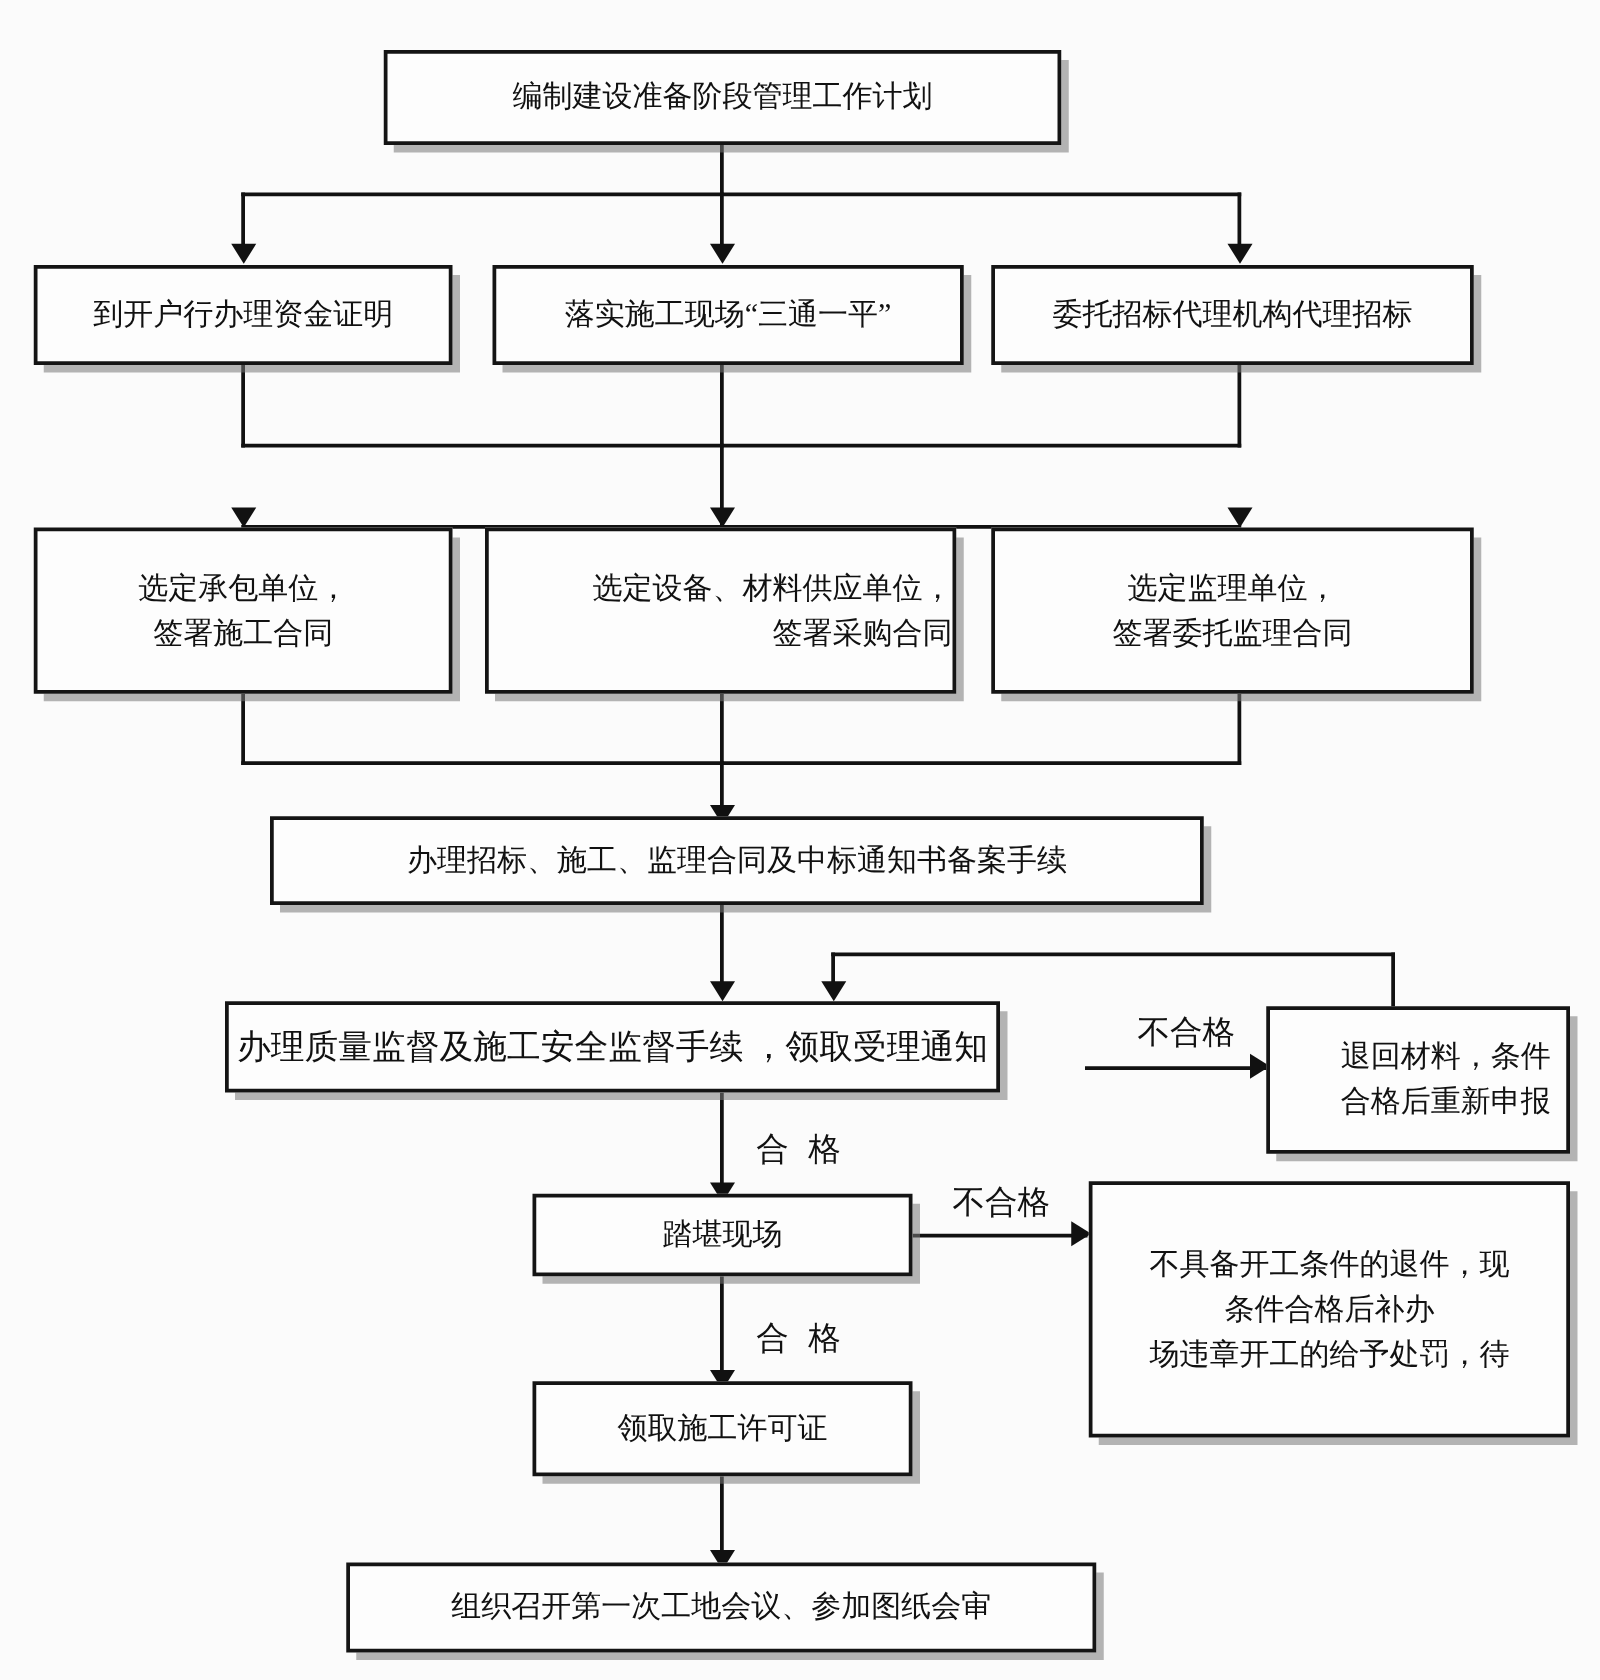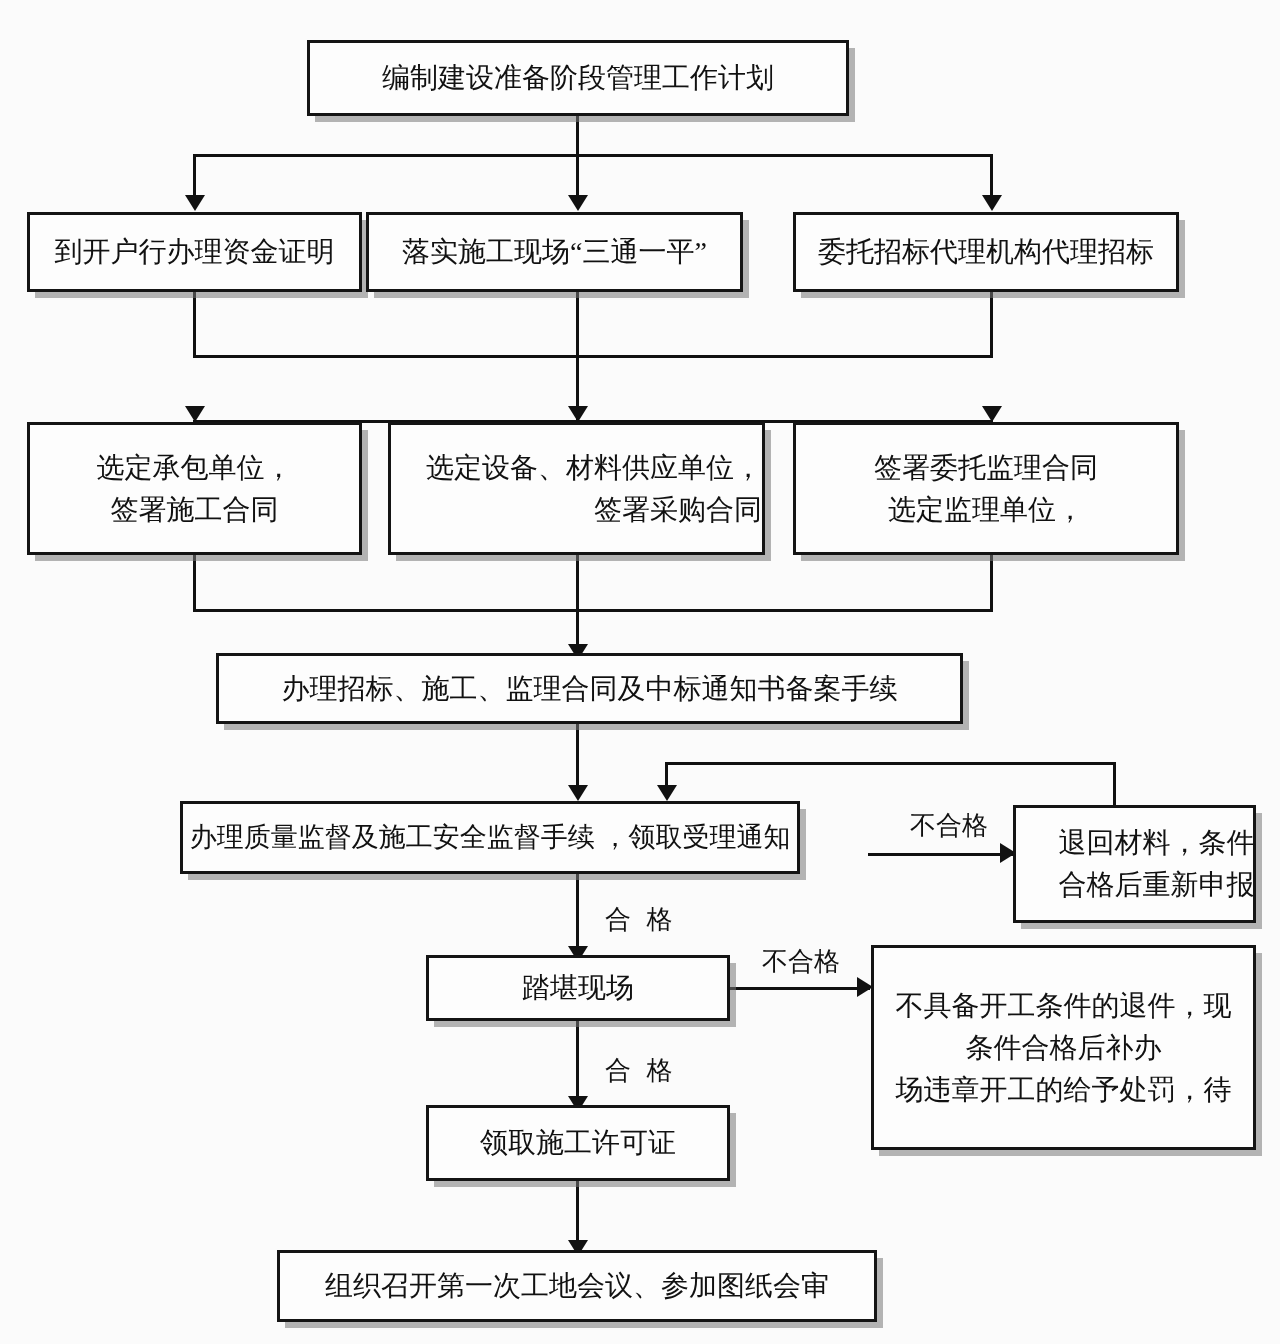--- a/index.html
+++ b/index.html
@@ -30,21 +30,21 @@
     justify-content: center;
     text-align: center;
     color: #111111;
     line-height: 1.5;
     z-index: 5;
   }
   .node .ln {
     display: block;
     white-space: nowrap;
   }
-  .fs-28 { font-size: 28px; }
+  .fs-28 { font-size: 24px; }
   .fs-27 { font-size: 27px; }
 
   
   .vline, .hline {
     position: absolute;
     background: #111111;
     z-index: 2;
   }
   .vline { width: 3px; }
   .hline { height: 3px; }
@@ -100,21 +100,21 @@
   <div class="vline" style="left:193px; top:154px; height:43px;"></div>
   <div class="arrow-down" style="left:185px; top:195px;"></div>
   <div class="vline" style="left:576px; top:154px; height:43px;"></div>
   <div class="arrow-down" style="left:568px; top:195px;"></div>
   <div class="vline" style="left:990px; top:154px; height:43px;"></div>
   <div class="arrow-down" style="left:982px; top:195px;"></div>
 
   <div class="node fs-28" style="left:27px; top:212px; width:335px; height:80px;">
     <span class="ln">到开户行办理资金证明</span>
   </div>
-  <div class="node fs-28" style="left:366px; top:212px; width:377px; height:80px;">
+  <div class="node fs-28" style="left:394px; top:212px; width:377px; height:80px;">
     <span class="ln">落实施工现场“三通一平”</span>
   </div>
   <div class="node fs-28" style="left:793px; top:212px; width:386px; height:80px;">
     <span class="ln">委托招标代理机构代理招标</span>
   </div>
 
   <div class="vline" style="left:193px; top:292px; height:66px;"></div>
   <div class="vline" style="left:576px; top:292px; height:66px;"></div>
   <div class="vline" style="left:990px; top:292px; height:66px;"></div>
   <div class="hline" style="left:193px; top:355px; width:800px;"></div>
@@ -131,22 +131,22 @@
 
   <div class="node fs-28" style="left:27px; top:422px; width:335px; height:133px;">
     <span class="ln">选定承包单位，</span>
     <span class="ln">签署施工合同</span>
   </div>
   <div class="node fs-28" style="left:388px; top:422px; width:377px; height:133px;align-items:flex-end;">
     <span class="ln">选定设备、材料供应单位，</span>
     <span class="ln">签署采购合同</span>
   </div>
   <div class="node fs-28" style="left:793px; top:422px; width:386px; height:133px;">
+    <span class="ln">选定监理单位，</span>
     <span class="ln">签署委托监理合同</span>
-    <span class="ln">选定监理单位，</span>
   </div>
 
   <div class="vline" style="left:193px; top:555px; height:57px;"></div>
   <div class="vline" style="left:576px; top:555px; height:57px;"></div>
   <div class="vline" style="left:990px; top:555px; height:57px;"></div>
   <div class="hline" style="left:193px; top:609px; width:800px;"></div>
   <div class="vline" style="left:576px; top:609px; height:40px;"></div>
   <div class="arrow-down" style="left:568px; top:644px;"></div>
 
   <div class="node fs-28" style="left:216px; top:653px; width:747px; height:71px;">

